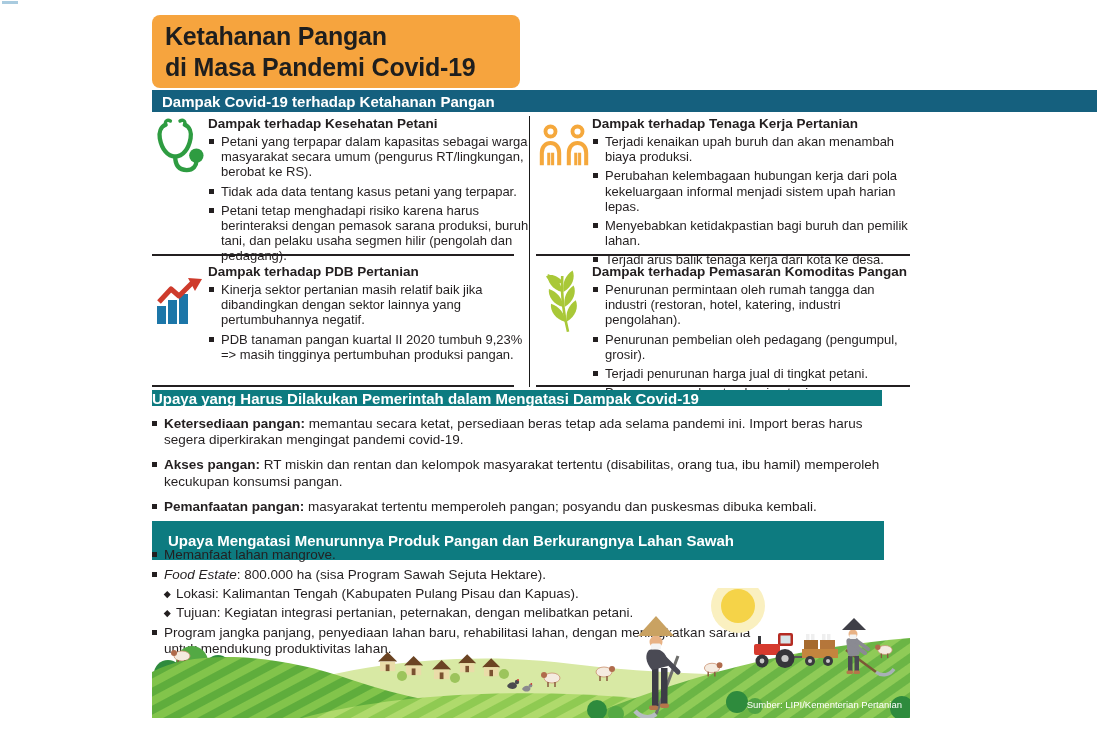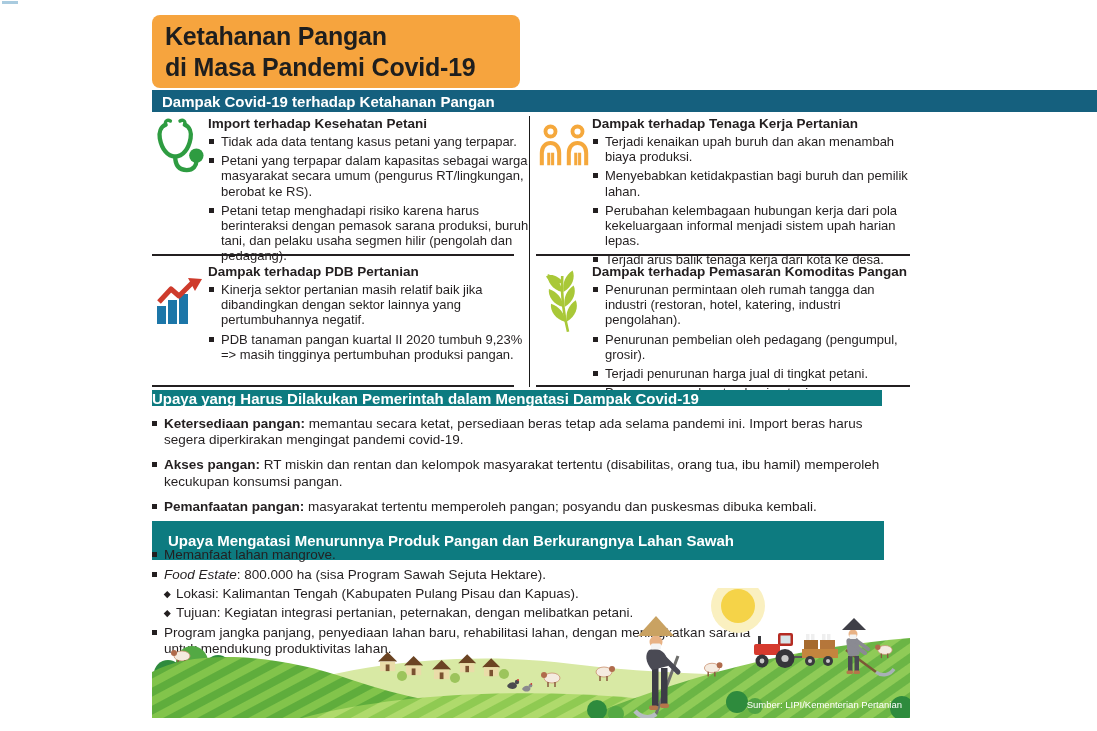--- a/index.html
+++ b/index.html
@@ -86,24 +86,24 @@
       <div class="icon-col">
         <svg width="50" height="60" viewBox="0 0 52 60">
           <path d="M11,8 C6,10 4,16 5,22 C7,33 13,41 21,41 C29,41 35,33 37,22 C38,16 36,10 31,8" fill="none" stroke="#2E9C41" stroke-width="4.5" stroke-linecap="round"></path>
           <path d="M11,8 C10,4 13,2 16,4" fill="none" stroke="#2E9C41" stroke-width="3.5" stroke-linecap="round"></path>
           <path d="M31,8 C32,4 29,2 26,4" fill="none" stroke="#2E9C41" stroke-width="3.5" stroke-linecap="round"></path>
           <path d="M21,41 C21,50 25,55 33,55 C40,55 43,50 43,46" fill="none" stroke="#2E9C41" stroke-width="4.5" stroke-linecap="round"></path>
           <circle cx="43" cy="40" r="7.5" fill="#2E9C41"></circle>
         </svg>
       </div>
       <div class="sec-body">
-        <h3>Import terhadap Kesehatan Petani</h3>
+        <h3>Dampak terhadap Kesehatan Petani</h3>
         <ul class="blist">
+          <li>Petani yang terpapar dalam kapasitas sebagai warga masyarakat secara umum (pengurus RT/lingkungan, berobat ke RS).</li>
           <li>Tidak ada data tentang kasus petani yang terpapar.</li>
-          <li>Petani yang terpapar dalam kapasitas sebagai warga masyarakat secara umum (pengurus RT/lingkungan, berobat ke RS).</li>
           <li>Petani tetap menghadapi risiko karena harus berinteraksi dengan pemasok sarana produksi, buruh tani, dan pelaku usaha segmen hilir (pengolah dan pedagang).</li>
         </ul>
       </div>
     </div>
 
     <div class="impact-sec sec-tenaga">
       <div class="icon-col">
         <svg width="54" height="46" viewBox="0 0 56 46" style="margin-top:6px">
           <g fill="none" stroke="#F5A83C">
             <circle cx="14" cy="9" r="5.2" stroke-width="4"></circle>
@@ -116,22 +116,22 @@
               <rect x="14.6" y="31" width="3.2" height="13"></rect>
             <rect x="38.6" y="31" width="3.2" height="13"></rect>
               <rect x="42.6" y="31" width="3.2" height="13"></rect>
           </g>
         </svg>
       </div>
       <div class="sec-body">
         <h3>Dampak terhadap Tenaga Kerja Pertanian</h3>
         <ul class="blist">
           <li>Terjadi kenaikan upah buruh dan akan menambah biaya produksi.</li>
+          <li>Perubahan kelembagaan hubungan kerja dari pola kekeluargaan informal menjadi sistem upah harian lepas.</li>
           <li>Menyebabkan ketidakpastian bagi buruh dan pemilik lahan.</li>
-          <li>Perubahan kelembagaan hubungan kerja dari pola kekeluargaan informal menjadi sistem upah harian lepas.</li>
           <li>Terjadi arus balik tenaga kerja dari kota ke desa.</li>
         </ul>
       </div>
     </div>
 
     <div class="impact-sec sec-pdb">
       <div class="icon-col">
         <svg width="50" height="48" viewBox="0 0 50 48" style="margin-top:12px">
           <rect x="2" y="30" width="9" height="18" fill="#1C76A8"></rect>
           <rect x="13" y="24" width="9" height="24" fill="#1C76A8"></rect>

